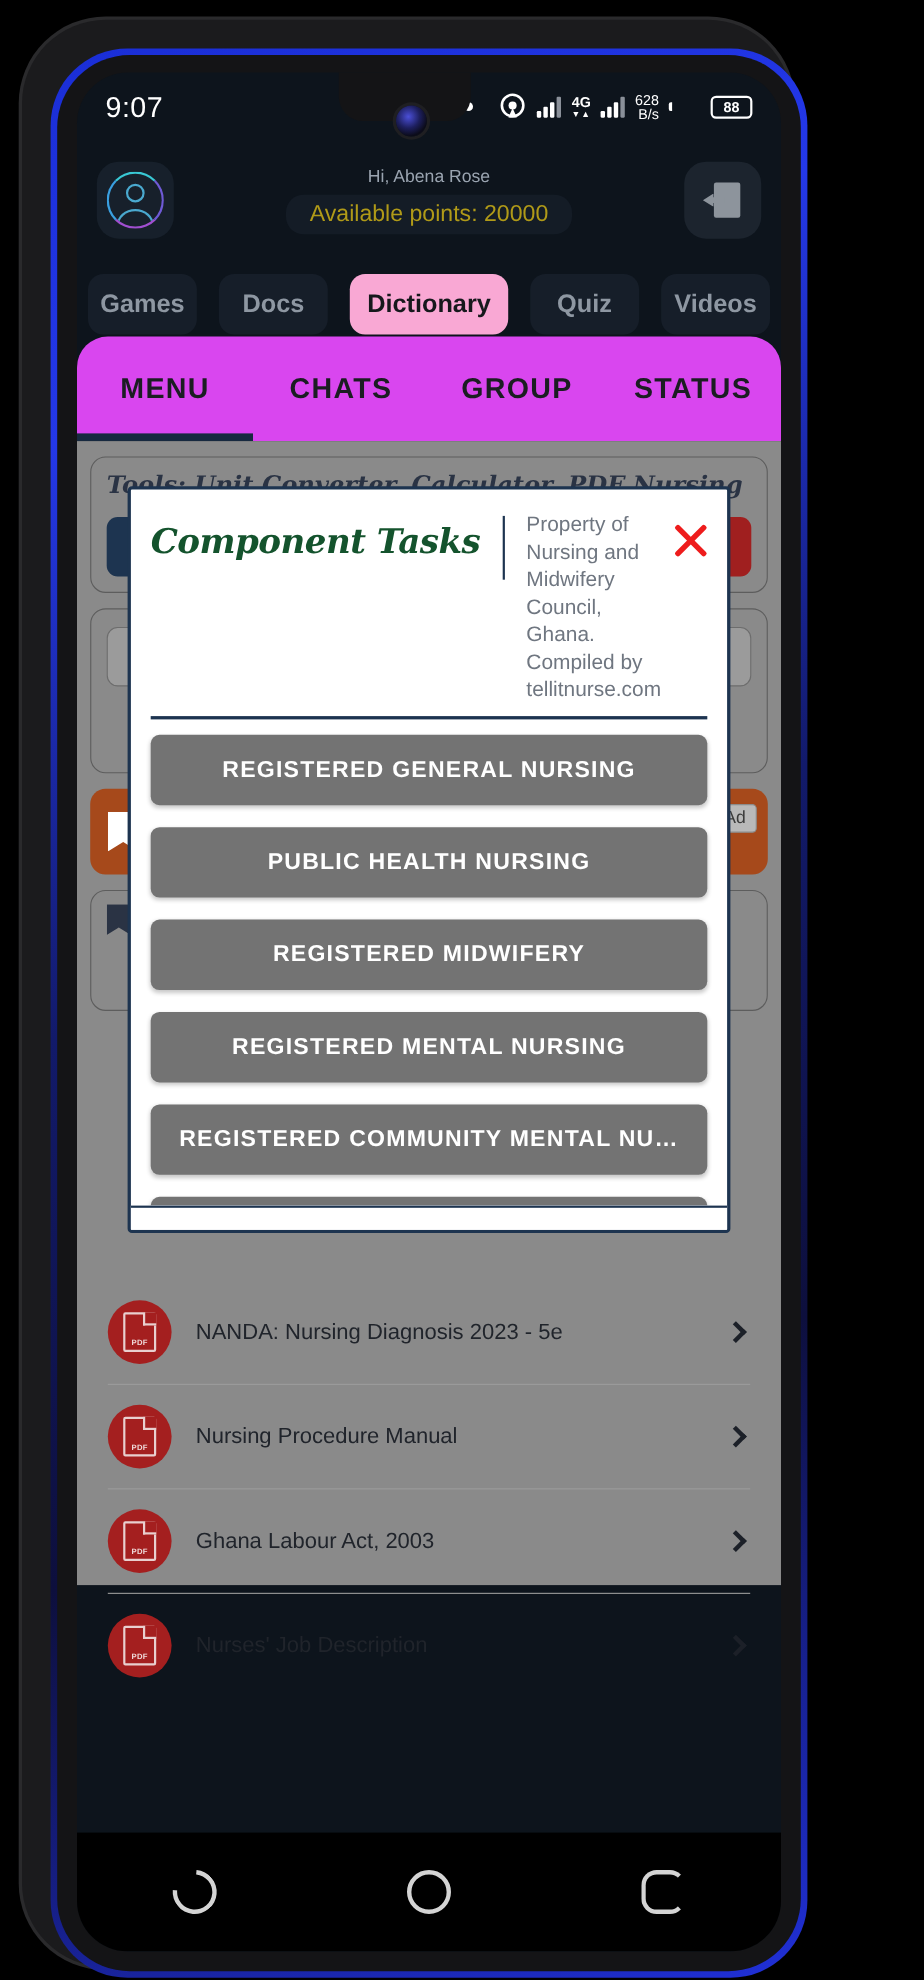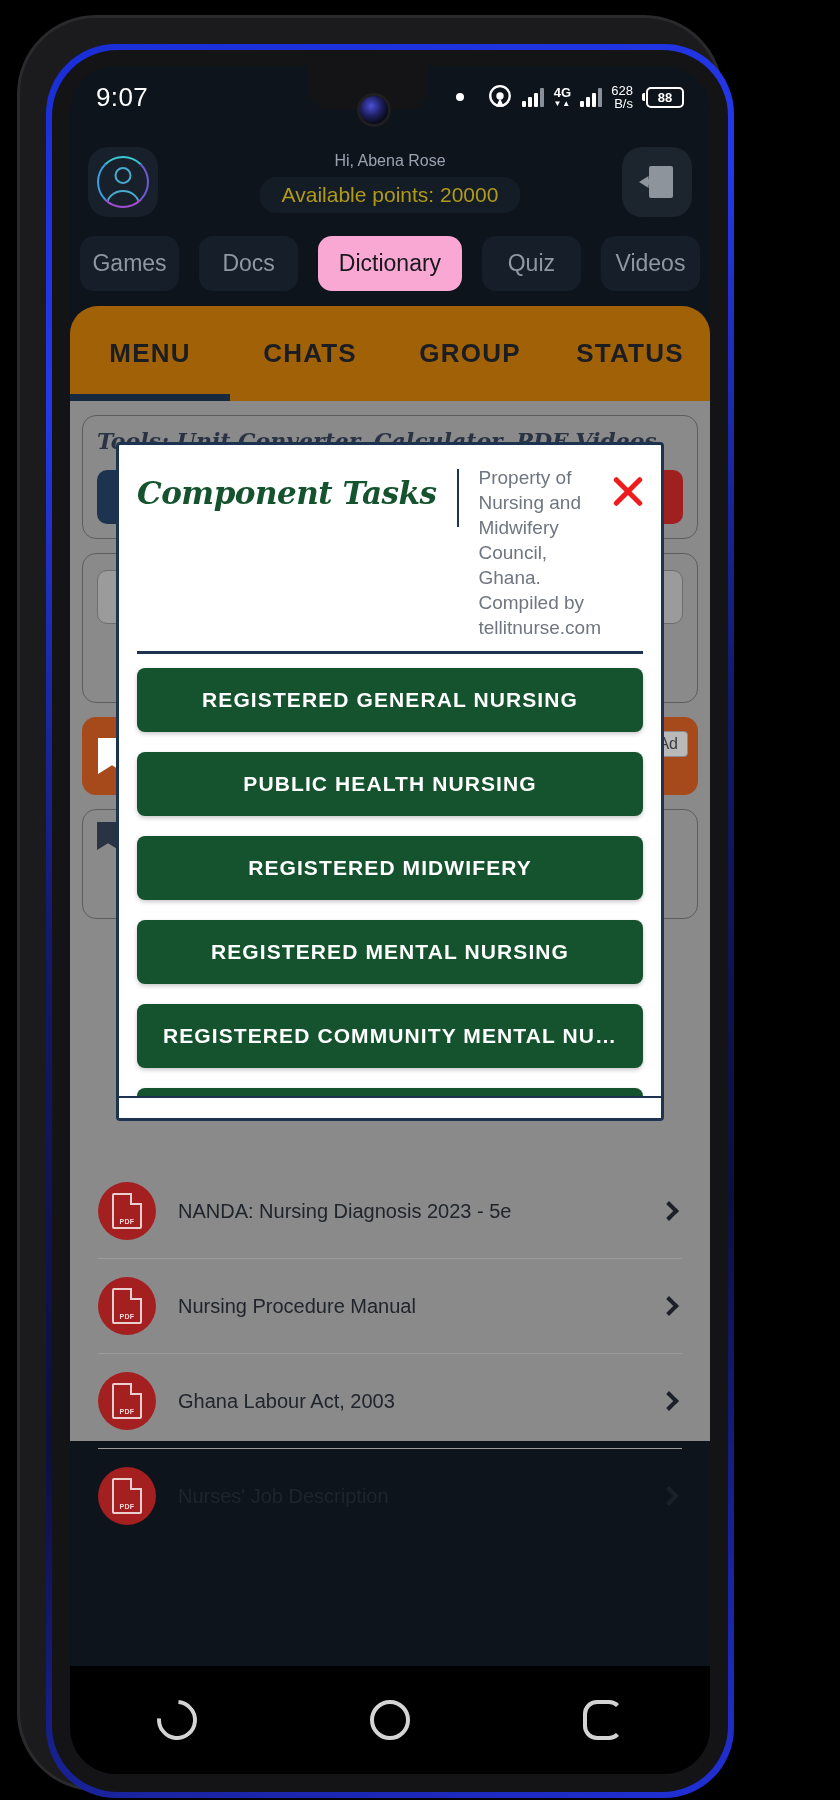--- a/index.html
+++ b/index.html
@@ -131,21 +131,21 @@
   .sig2 i:nth-child(2){height:10px;}
   .sig2 i:nth-child(3){height:14px;}
   .sig2 i:nth-child(4){height:19px; background:#8a9099;}
   .net-g { font-size: 13px; font-weight: 700; line-height: 1; margin-bottom:1px;}
   .netcol { display:flex; flex-direction:column; align-items:center; }
   .arrows { font-size: 8px; letter-spacing: 1px; line-height: 1;}
   .speed {
     font-size: 13px; line-height: 13px; text-align: right; font-weight: 500;
   }
   .batt {
-    display:flex; align-items:center;
+    display:flex; align-items:center;gap:34px;
   }
   .batt-body {
     width: 38px; height: 21px;
     border: 2px solid #fff;
     border-radius: 5px;
     display:flex; align-items:center; justify-content:center;
     font-size: 13px; font-weight: 700; color:#fff;
   }
   .batt-nub { width:3px;height:8px;background:#fff;margin-right:1px;border-radius:2px 0 0 2px;}
 
@@ -210,25 +210,26 @@
     background:#8d949c; border-radius:2px;
   }
   .logout-ic .arrow {
     position:absolute; left:0px; top:12px; width:20px; height:12px; background:#8d949c;
     clip-path: polygon(0 50%, 48% 0, 48% 28%, 100% 28%, 100% 72%, 48% 72%, 48% 100%);
   }
 
   
   .cat-tabs {
     position: absolute;
-    left: 0; top: 170px;
+    left: 0; top: 183px;
     width: 640px;
     display: flex;
     gap: 20px;
     padding: 0 10px;
+    font-weight: bold;
   }
   .cat-tab {
     background: #161e29;
     color: #8e97a2;
     border-radius: 14px;
     padding: 14px 0;
     font-size: 23px;
     text-align: center;
     flex: 1;
   }
@@ -236,21 +237,21 @@
     background: #f9a8d4;
     color: #16181c;
     flex: 1.45;
   }
 
   
   .seg-wrap {
     position: absolute;
     left: 0; top: 240px;
     width: 640px; height: 95px;
-    background: #a16207;
+    background: #d946ef;
     border-radius: 28px 28px 0 0;
     display: flex;
     align-items: center;
   }
   .seg {
     flex: 1;
     text-align: center;
     color: #1b1d22;
     font-size: 26px;
     font-weight: 700;
@@ -429,21 +430,21 @@
     height: 3px;
     background: #1d3450;
     margin: 10px 18px 0 18px;
   }
   .modal-body {
     flex: 1;
     padding: 14px 18px 0 18px;
     overflow: hidden;
   }
   .task-btn {
-    background: #14532d;
+    background: #737373;
     color: #ffffff;
     font-size: 21px;
     font-weight: 700;
     letter-spacing: 1.1px;
     text-align: center;
     border-radius: 8px;
     height: 64px;
     line-height: 64px;
     margin-bottom: 20px;
     white-space: nowrap;
@@ -563,21 +564,21 @@
     <div class="seg-wrap">
       <div class="seg active">MENU</div>
       <div class="seg">CHATS</div>
       <div class="seg">GROUP</div>
       <div class="seg">STATUS</div>
     </div>
 
     <div class="bg-content">
       <div class="bg-card">
         <div class="bg-row-title">
-          <span class="script-mini">Tools: Unit Converter, Calculator, PDF Videos</span>
+          <span class="script-mini">Tools: Unit Converter, Calculator, PDF Nursing</span>
         </div>
         <div class="bg-chip-row">
           <div class="bg-chip chip-navy"></div>
           <div class="bg-chip chip-navy"></div>
           <div class="bg-chip chip-red"></div>
         </div>
       </div>
       <div class="bg-card" style="min-height:150px;">
         <div class="bg-chip-row" style="padding-top:16px;">
           <div class="bg-chip chip-gray"></div>

